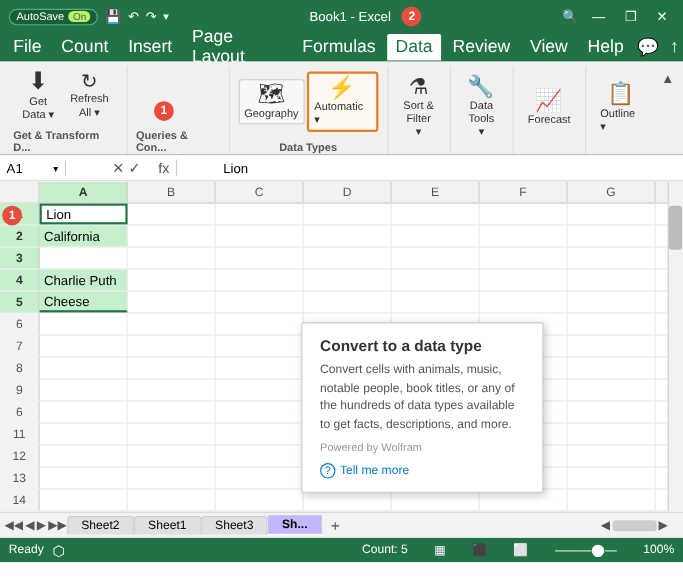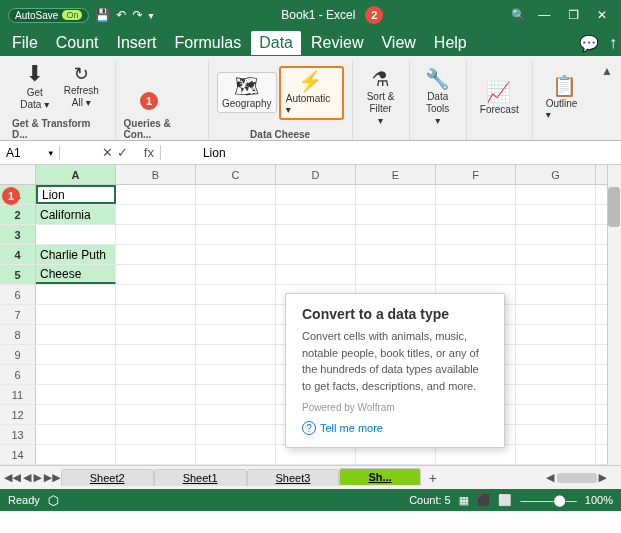--- a/index.html
+++ b/index.html
@@ -195,31 +195,30 @@
       border-right: 1px solid #e8e8e8;
       padding: 0 4px;
       font-size: 12px;
       display: flex;
       align-items: center;
       overflow: hidden;
     }
     .cell.selected-range { background: #c6efce; }
     .cell.active-cell { background: white; border: 2px solid #217346; }
     .sheet-tab {
-      padding: 2px 28px;
+      padding: 2px 12px;
       font-size: 11px;
       border: 1px solid #ccc;
       border-bottom: none;
       border-radius: 3px 3px 0 0;
       background: #e0e0e0;
       cursor: pointer;
-      text-decoration: underline;
     }
     .sheet-tab.active {
-      background: #84cc16;
+      background: #c4b5fd;
       font-weight: bold;
       border-bottom: 2px solid white;
     }
     .sheet-tab-add {
       padding: 2px 8px;
       font-size: 14px;
       cursor: pointer;
       color: #555;
     }
 
@@ -227,27 +226,27 @@
     .status-bar {
       display: flex;
       align-items: center;
       background: #217346;
       color: white;
       height: 22px;
       padding: 0 8px;
       font-size: 11px;
       justify-content: space-between;
     }
-    .status-right { display: flex; align-items: center; gap: 8px; }
+    .status-right { display: flex; align-items: center; gap: 24px; }
 
     
     .tooltip-popup {
       position: absolute;
       top: 128px;
-      left: 285px;
+      left: 274px;
       background: white;
       border: 1px solid #ccc;
       box-shadow: 2px 2px 8px rgba(0,0,0,0.2);
       padding: 12px 16px;
       width: 220px;
       z-index: 100;
       border-radius: 2px;
     }
     .tooltip-title { font-size: 14px; font-weight: bold; color: #333; margin-bottom: 6px; }
     .tooltip-body { font-size: 11px; color: #555; line-height: 1.5; margin-bottom: 8px; }
@@ -299,20 +298,21 @@
     <span style="cursor:pointer; padding:0 6px;">—</span>
     <span style="cursor:pointer; padding:0 6px;">❐</span>
     <span style="cursor:pointer; padding:0 6px;">✕</span>
   </div>
 </div>
 
 <div class="menu-bar">
   <div class="menu-item">File</div>
   <div class="menu-item">Count</div>
   <div class="menu-item">Insert</div>
+  <div class="menu-item">Page Layout</div>
   <div class="menu-item">Formulas</div>
   <div class="menu-item active">Data</div>
   <div class="menu-item">Review</div>
   <div class="menu-item">View</div>
   <div class="menu-item">Help</div>
   <div style="flex:1;"></div>
   <span style="color:white;cursor:pointer;font-size:16px;">💬</span>
   <span style="color:white;cursor:pointer;font-size:16px;margin-left:8px;">↑</span>
 </div>
 
@@ -342,21 +342,21 @@
       <div class="ribbon-buttons" style="align-items:center; gap:2px;">
         <div class="ribbon-btn geography-btn" style="min-width:50px;">
           <div class="btn-icon" style="font-size:20px;">🗺</div>
           <div>Geography</div>
         </div>
         <div class="ribbon-btn automatic-btn" style="min-width:50px; position:relative;">
           <div class="btn-icon" style="font-size:20px; color:#e67e22;">⚡</div>
           <div>Automatic ▾</div>
         </div>
       </div>
-      <div class="ribbon-group-label">Data Cheese</div>
+      <div class="ribbon-group-label">Data Types</div>
     </div>
 
     <div class="ribbon-group">
       <div class="ribbon-buttons">
         <div class="ribbon-btn">
           <div class="btn-icon" style="font-size:20px;">⚗</div>
           <div style="text-align:center;line-height:1.2;">Sort &amp;<br>Filter ▾</div>
         </div>
       </div>
       <div class="ribbon-group-label"></div>

